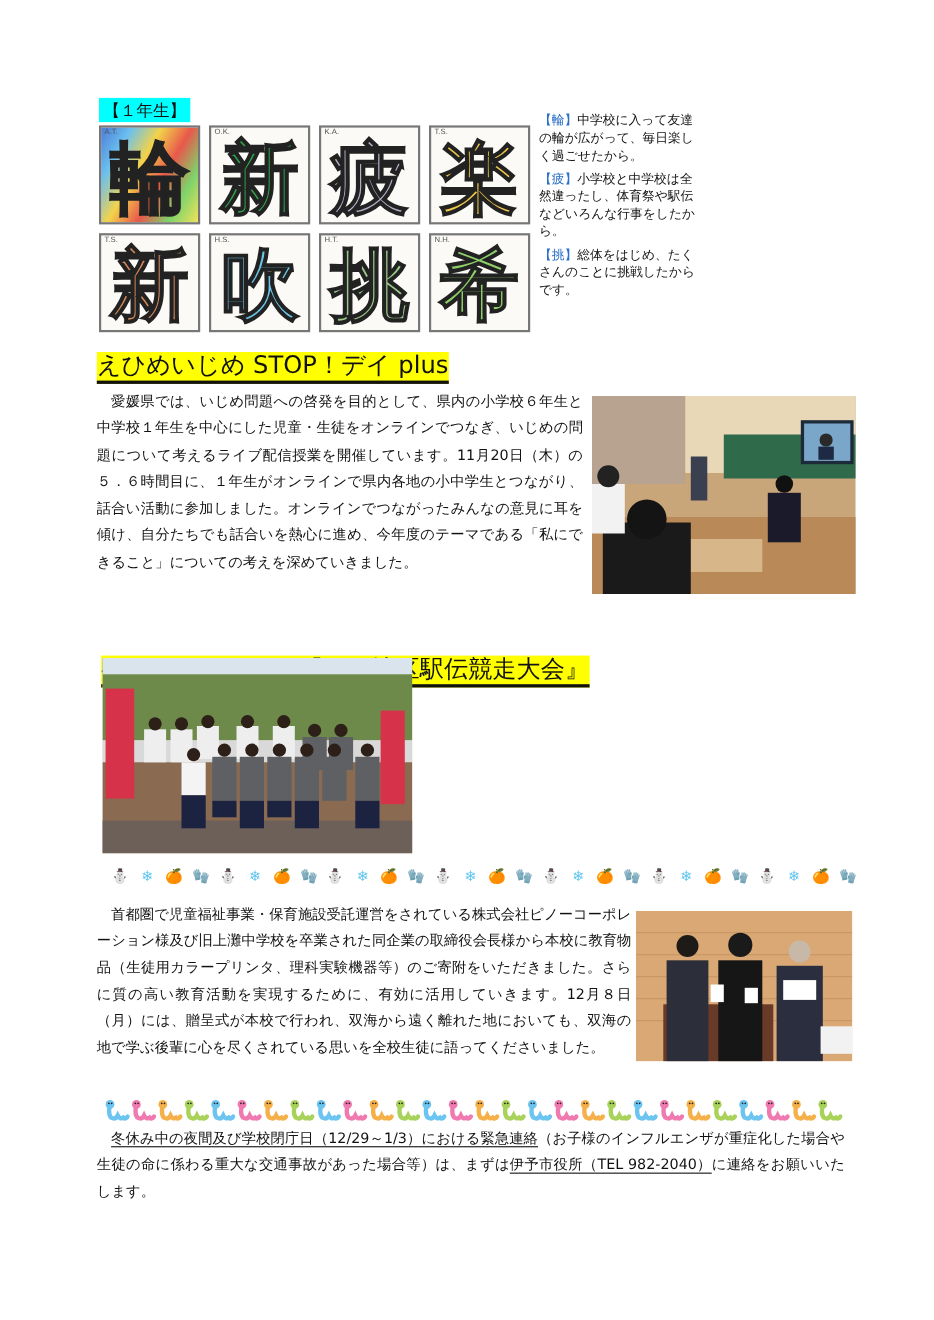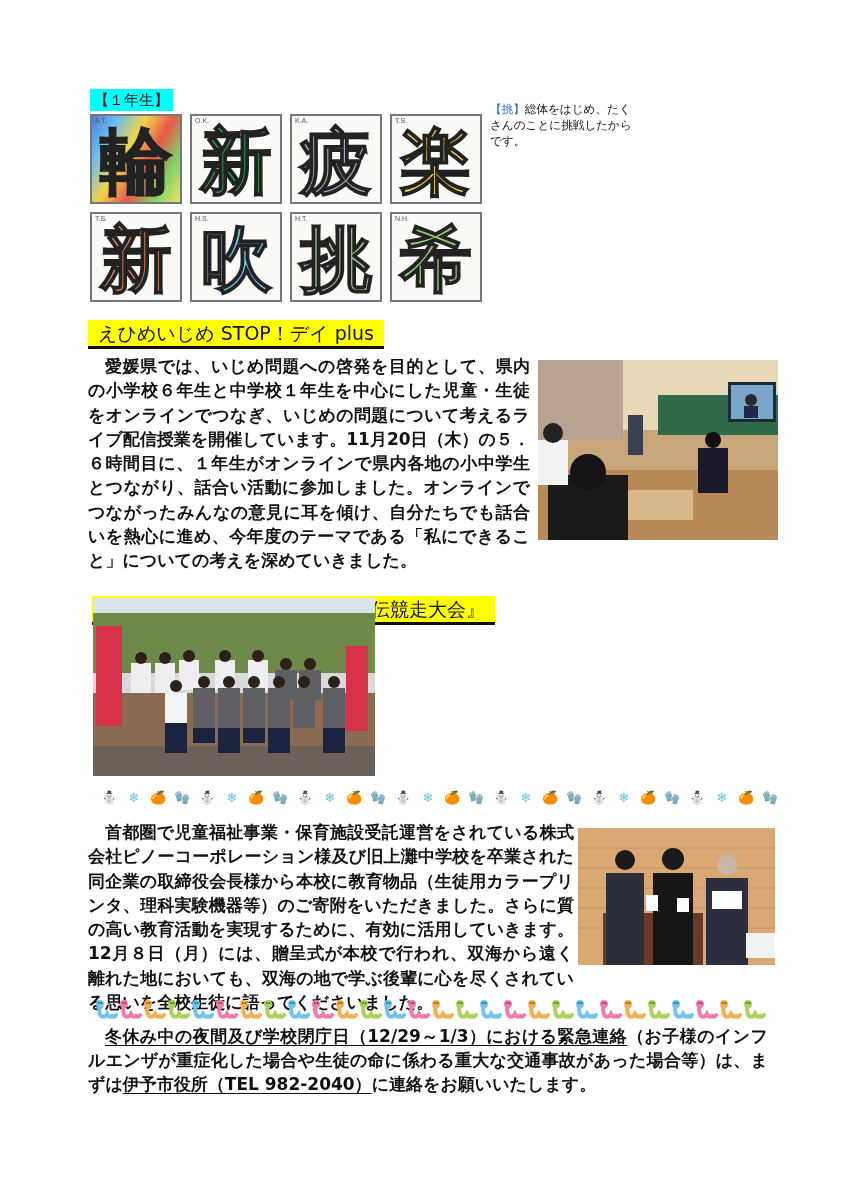--- a/index.html
+++ b/index.html
@@ -17,23 +17,23 @@
   .kanji-tile .init { position:absolute; left:3px; top:1px; font-size:7px; color:#555; font-family:"Liberation Sans",sans-serif; }
   .kanji-tile .ch { position:absolute; left:0; right:0; top:4px; text-align:center; font-size:72px; line-height:82px;
                     font-family:"DejaVu Serif",serif; font-weight:bold; -webkit-text-stroke:1.5px #222; }
 
   
   .comments { font-size:11.6px; line-height:16px; }
   .comments p { margin:0 0 5px 0; }
   .comments .kw { color:#2a6fc9; }
 
   
-  .heading { background:#ffff00; font-size:19px; line-height:26px; padding:0 10px; border-bottom:3px solid #111; white-space:nowrap; }
-
-  .body-text { font-size:17px; line-height:24.3px; text-align:justify;font-weight:bold; }
+  .heading { background:#ffff00; font-size:22px; line-height:26px; padding:0 0; border-bottom:3px solid #111; white-space:nowrap; }
+
+  .body-text { font-size:13px; line-height:24.3px; text-align:justify; }
   .body-text p { margin:0; text-indent:1em; }
 
   .photo { overflow:hidden; }
   .photo svg { display:block; }
 
   .deco-row { display:flex; gap:6px; font-size:13px; line-height:16px; }
   .deco-row span { width:20px; text-align:center; }
   .snake-row { display:flex; gap:1px; }
   .snake { width:23px; height:22px; }
 
@@ -73,20 +73,22 @@
       <span class="init">H.T.</span>
       <div class="ch" style="color: rgb(156, 200, 138);">挑</div>
     </div>
     <div class="kanji-tile" style="left: 300px; top: 98px; background: rgb(251, 250, 247);">
       <span class="init">N.H.</span>
       <div class="ch" style="color: rgb(143, 207, 106);">希</div>
     </div>
   </div>
 
 <div class="abs comments" style="left:490px; top:101px; width:143px;" id="comments-left">
+    <p><span class="kw">【輪】</span><span>中学校に入って友達の輪が広がって、毎日楽しく過ごせたから。</span></p>
+    <p><span class="kw">【疲】</span><span>小学校と中学校は全然違ったし、体育祭や駅伝などいろんな行事をしたから。</span></p>
     <p style="margin-top: 0;"><span class="kw">【挑】</span><span>総体をはじめ、たくさんのことに挑戦したからです。</span></p>
   </div>
 <div class="abs comments" style="left:641px; top:101px; width:131px;" id="comments-right">
   </div>
 
 <div class="abs heading" style="left:88px; top:320px;">えひめいじめ STOP！デイ plus</div>
 <div class="abs body-text" style="left:88px; top:354px; width:442px;">
   <p>愛媛県では、いじめ問題への啓発を目的として、県内の小学校６年生と中学校１年生を中心にした児童・生徒をオンラインでつなぎ、いじめの問題について考えるライブ配信授業を開催しています。11月20日（木）の５．６時間目に、１年生がオンラインで県内各地の小中学生とつながり、話合い活動に参加しました。オンラインでつながったみんなの意見に耳を傾け、自分たちでも話合いを熱心に進め、今年度のテーマである「私にできること」についての考えを深めていきました。</p>
 </div>
 <div class="abs photo" style="left:538px; top:360px; width:240px; height:180px;">

